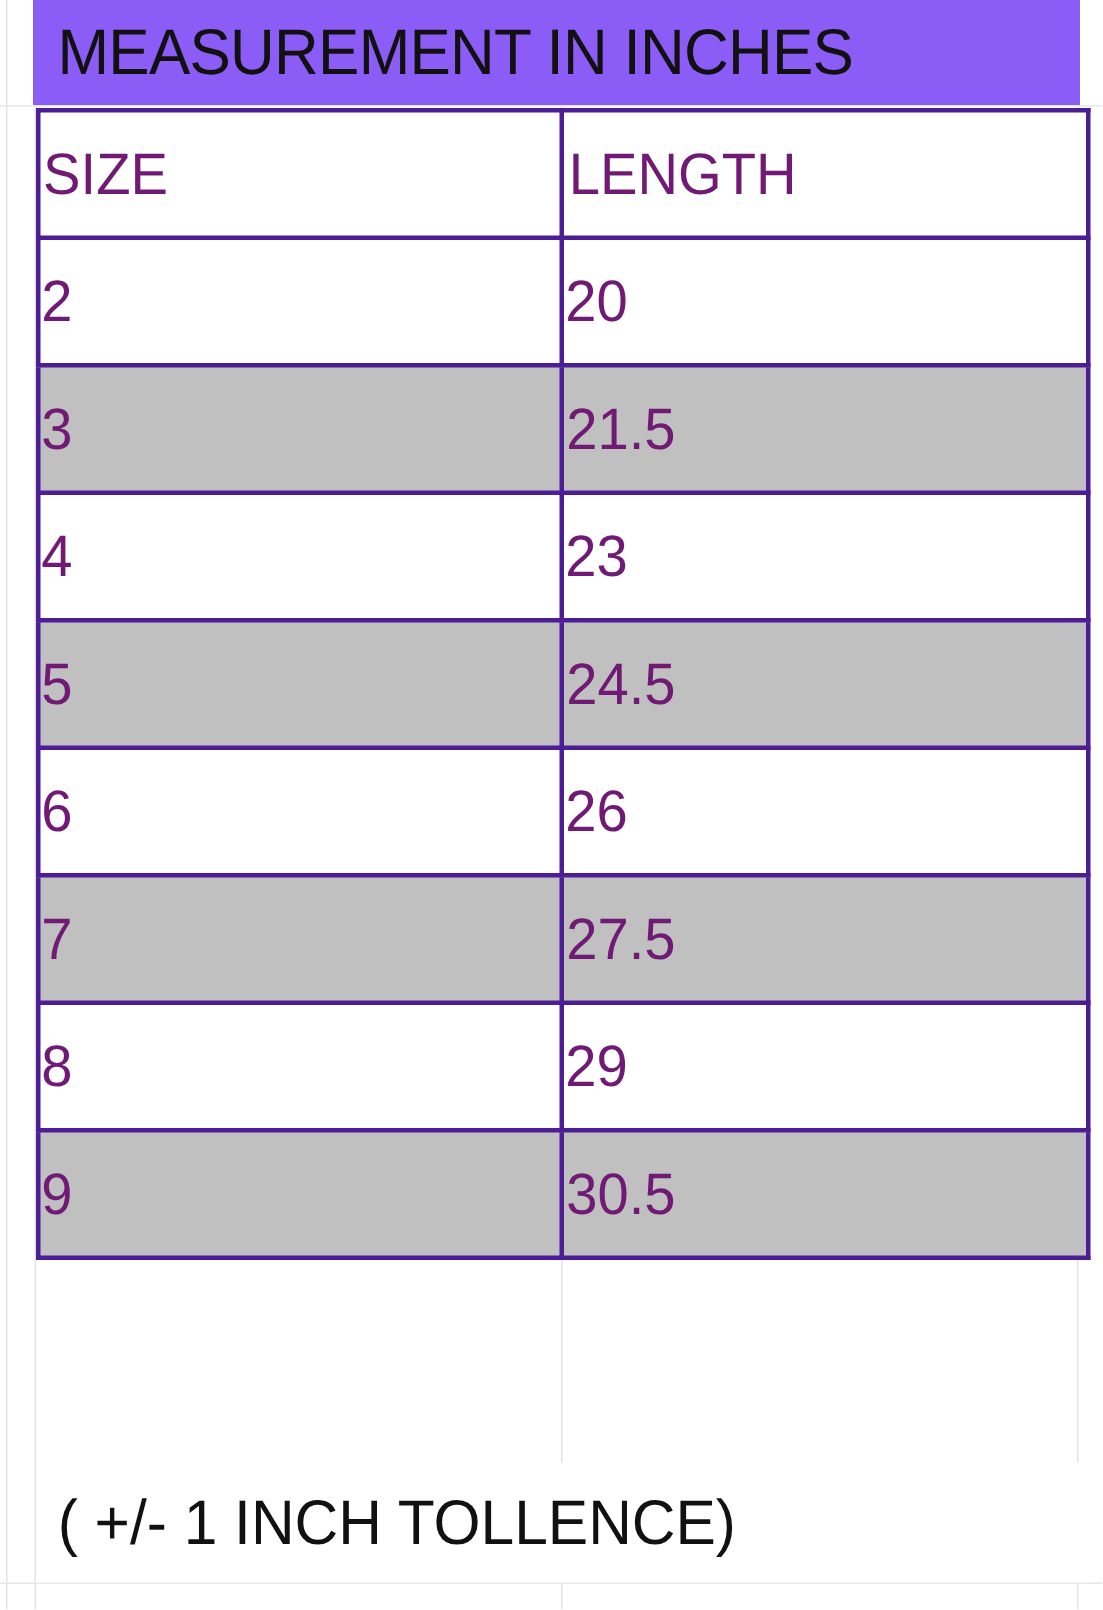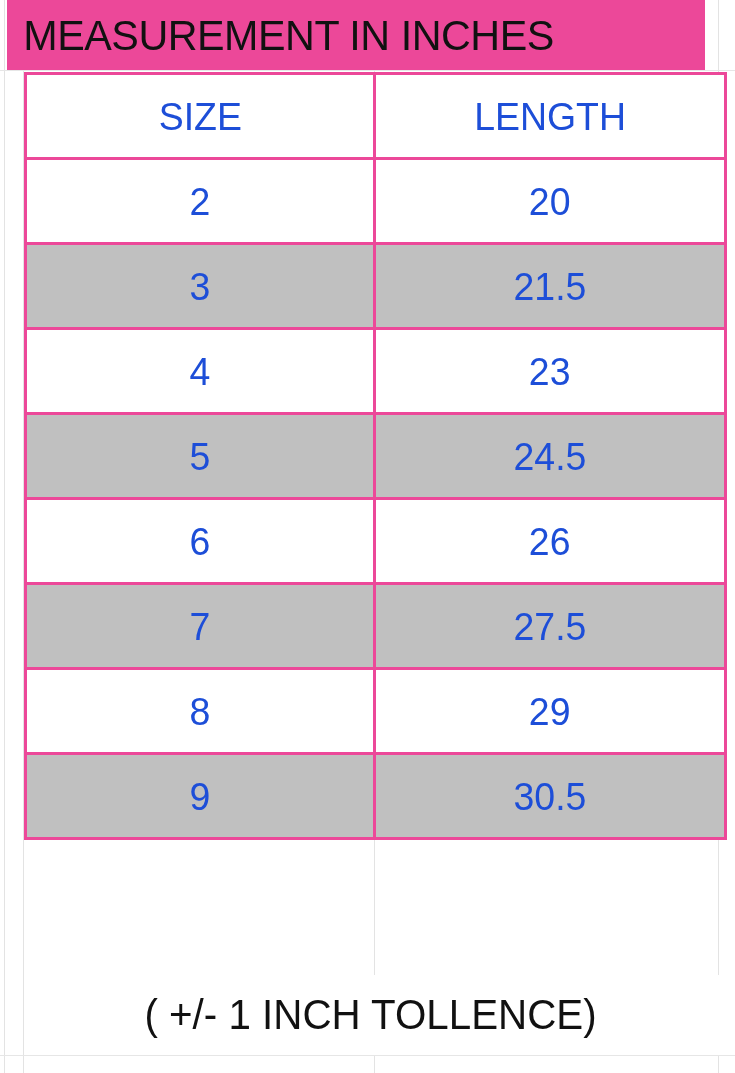--- a/index.html
+++ b/index.html
@@ -36,28 +36,28 @@
     position: absolute;
     left: 0;
     width: 735px;
     height: 1px;
     background: #e6e6e6;
   }
 
   
   #title-row {
     position: absolute;
-    left: 7px;
+    left: 22px;
     top: 0px;
     width: 698px;
     height: 70px;
     display: flex;
     align-items: center;
     justify-content: flex-start;
-    background: #ec4899;
+    background: #8b5cf6;
   }
   #title-row .txt {
     font-size: 43px;
     line-height: 1;
     letter-spacing: -0.5px;
     color: #111111;
     font-weight: 400;
     white-space: nowrap;
     padding-left: 17px;
     transform: scaleX(0.96);
@@ -72,24 +72,24 @@
     width: 700px;
     border-collapse: collapse;
     table-layout: fixed;
     background: #ffffff;
   }
   #size-table col.c-size  { width: 349px; }
   #size-table col.c-len   { width: 351px; }
 
   #size-table th,
   #size-table td {
-    border: 3px solid #ec4899;
-    text-align: center;
+    border: 3px solid #4c1d95;
+    text-align: left;
     vertical-align: middle;
-    color: #1d4ed8;
+    color: #701a75;
     font-weight: 400;
     padding: 0;
     background-clip: padding-box;
   }
 
   #size-table thead th {
     height: 82px;
     font-size: 39px;
     line-height: 1;
     background: #ffffff;
@@ -118,21 +118,20 @@
   
   #note-row {
     position: absolute;
     left: 25px;
     top: 975px;
     width: 698px;
     height: 80px;
     display: flex;
     align-items: center;
     background: #ffffff;
-    justify-content: center;
   }
   #note-row .txt {
     font-size: 42px;
     line-height: 1;
     color: #111111;
     white-space: nowrap;
     padding-left: 14px;
     transform: scaleX(0.96);
     transform-origin: left center;
   }

